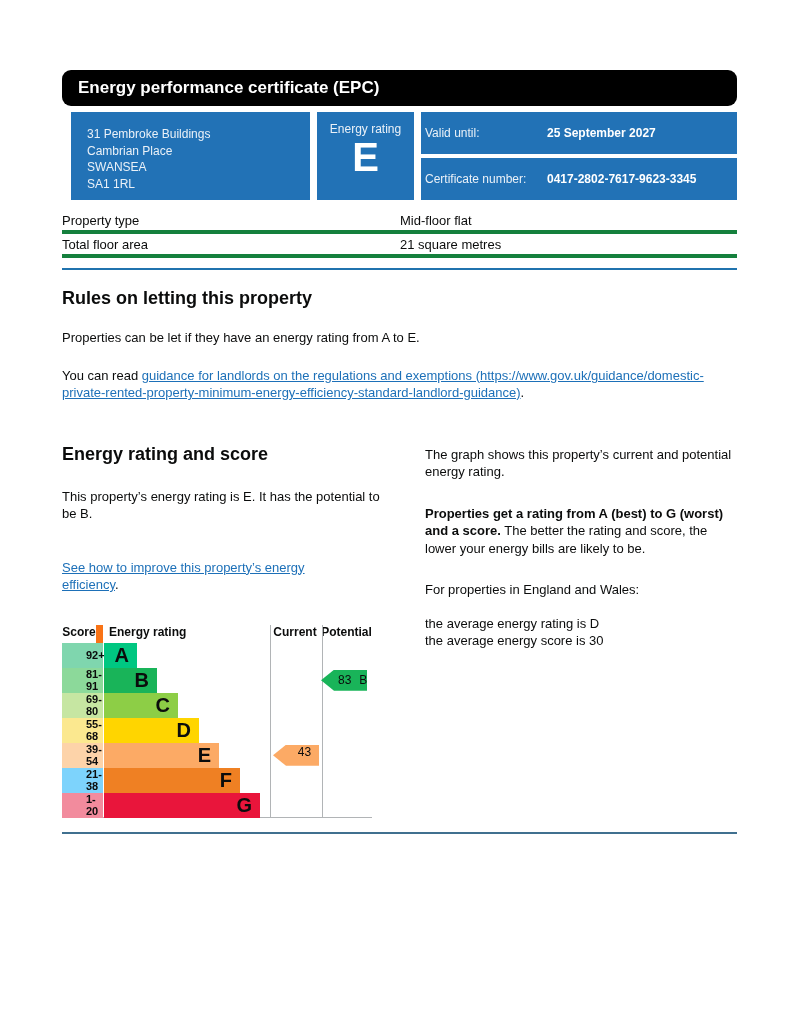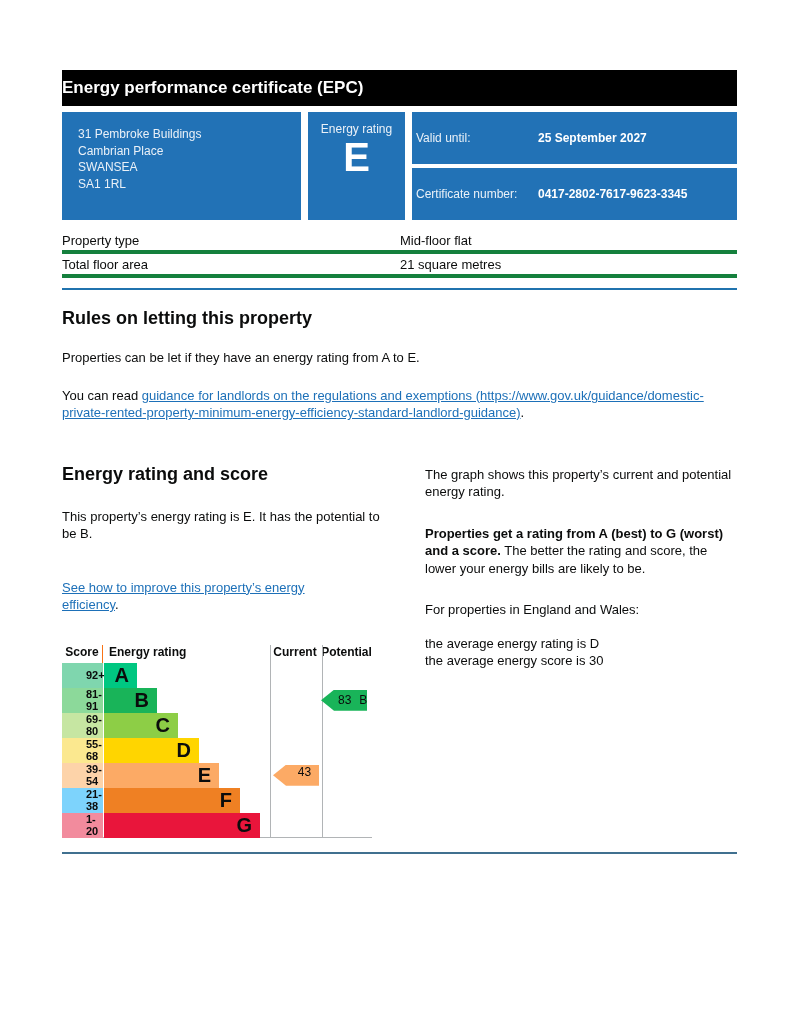--- a/index.html
+++ b/index.html
@@ -7,26 +7,26 @@
   body {
     width:800px; height:1033px; overflow:hidden;
     font-family:"Liberation Sans", sans-serif;
     color:#0b0c0c; font-size:13px;
   }
   .page { width:675px; margin:70px 63px 0 62px; }
 
   
   .epc-bar {
     background:#000; color:#fff; height:36px;
-    display:flex; align-items:center; 
-    font-size:17px; font-weight:bold;
+    display:flex; align-items:center; padding-left:16px;
+    font-size:17px; font-weight:bold;border-radius:9px;
   }
 
   
-  .summary-row { display:flex; gap:7px; height:108px; margin-top:6px; }
+  .summary-row { display:flex; gap:7px; height:88px; margin-top:6px;margin-left:9px; }
   .panel { background:#2272b6; color:#fff; }
   .panel-address { width:239px; padding:14px 16px; font-size:12px; line-height:1.38; color:#eaf1f8; }
   .panel-rating { width:97px; display:flex; flex-direction:column; align-items:center; padding-top:10px; }
   .panel-rating .rating-label { font-size:12px; color:#eaf1f8; }
   .panel-rating .rating-letter { font-size:40px; font-weight:bold; line-height:1.05; }
   .panel-stack { flex:1; display:flex; flex-direction:column; gap:4px; }
   .panel-kv { flex:1; display:flex; align-items:center; padding-left:4px; font-size:12px; }
   .panel-kv .kv-label { width:122px; color:#eaf1f8; }
   .panel-kv .kv-value { font-weight:bold; }
 
@@ -50,21 +50,21 @@
   .col-left .improve-link { display:block; margin-top:36px; line-height:1.35; width:300px; }
   .col-right p { line-height:1.35; }
   .col-right .rp1 { margin-top:2px; }
   .col-right .rp2 { margin-top:24px; }
   .col-right .rp3 { margin-top:24px; }
   .col-right .rp4 { margin-top:16px; }
 
   
   .chart { position:relative; width:310px; height:193px; margin-top:31px; border-bottom:1px solid #b1b4b6; }
   .chart-header { display:flex; height:18px; font-size:12px; font-weight:bold; align-items:flex-start; }
-  .ch-score { width:41px; text-align:center; border-right:1px solid #f97316; height:18px; }
+  .ch-score { width:41px; text-align:center; border-right:7px solid #f97316; height:18px; }
   .ch-rating { width:166px; padding-left:6px; }
   .ch-current { width:52px; text-align:center; }
   .ch-potential { width:51px; text-align:center; }
   .band-row { display:flex; height:25px; }
   .score-cell { width:41px; display:flex; align-items:center; padding-left:24px; font-size:11px; font-weight:bold; }
   .band-bar { margin-left:1px; display:flex; align-items:center; justify-content:flex-end; padding-right:8px; font-size:20px; font-weight:bold; }
   .vline { position:absolute; top:0; bottom:0; width:1px; background:#b1b4b6; }
   .vline.v1 { left:208px; }
   .vline.v2 { left:260px; }
   .arrow {

